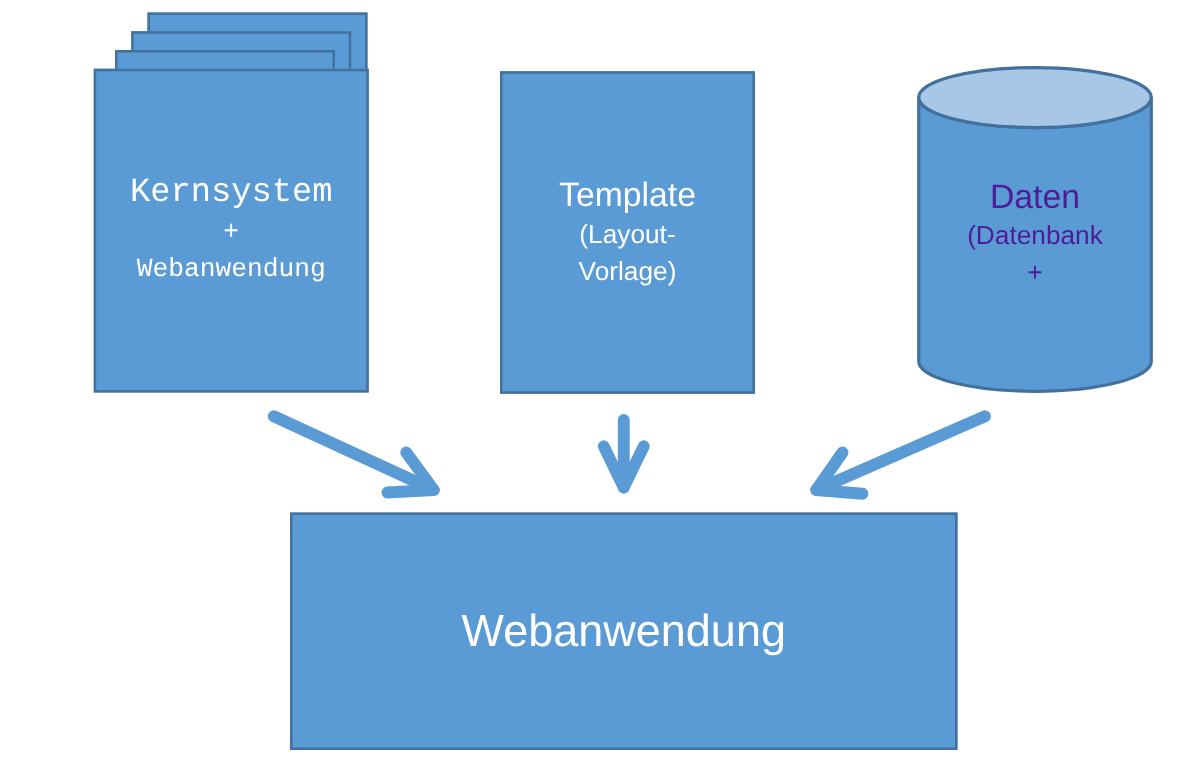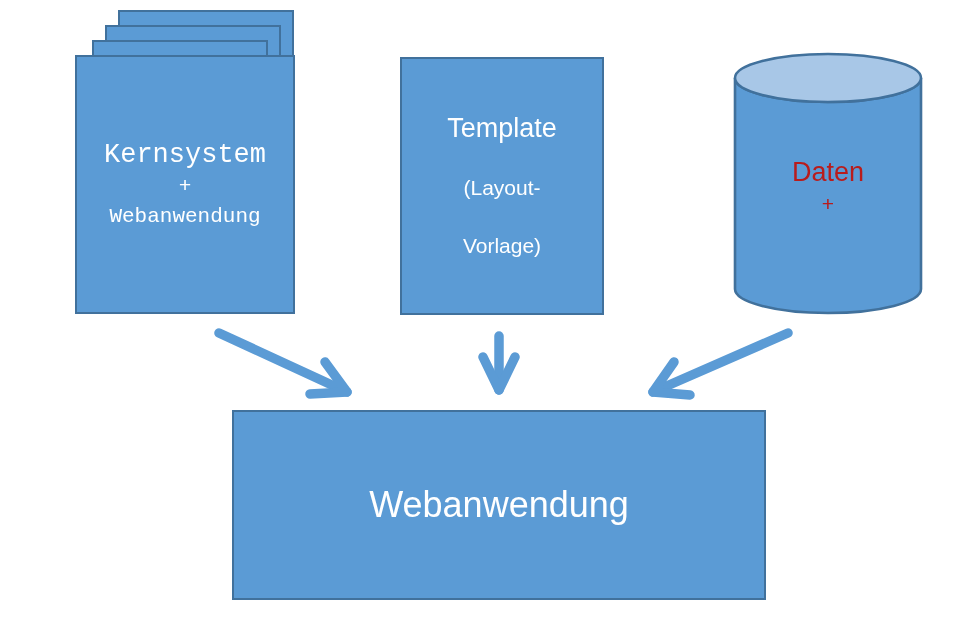--- a/index.html
+++ b/index.html
@@ -27,27 +27,27 @@
     background:#5b9bd5;
     border:2px solid #41719c;
     box-sizing:border-box;
     width:176px;height:62px;
     z-index:1;
   }
   .z2{z-index:2;}
   .node-title{font-size:27px;line-height:34px;}
   .node-sub{font-size:21px;line-height:30px;}
   #kernsystem-box{left:75px;top:55px;width:220px;height:259px;font-family:Liberation Mono, monospace;}
-  #template-box{left:400px;top:57px;width:204px;height:258px;gap:28px;}
+  #template-box{left:400px;top:57px;width:204px;height:258px;}
   #webanwendung-box{left:232px;top:410px;width:534px;height:190px;}
   #webanwendung-box .node-title{font-size:36px;line-height:44px;}
   #daten-cylinder{position:absolute;left:731px;top:51px;z-index:1;}
   #daten-label{
     position:absolute;left:731px;top:62px;width:194px;height:250px;
-    z-index:2;color:#b91c1c;display:flex;flex-direction:column;
+    z-index:2;color:#4c1d95;display:flex;flex-direction:column;
     align-items:center;justify-content:center;text-align:center;
     background:transparent;
   }
   #arrow-layer{position:absolute;left:0;top:0;z-index:3;pointer-events:none;}
   .arrow{
     stroke:#5b9bd5;stroke-width:9.5;fill:none;
     stroke-linecap:round;stroke-linejoin:round;
   }
 </style>
 </head>
@@ -69,20 +69,21 @@
     <div class="node-sub">(Layout-</div>
     <div class="node-sub">Vorlage)</div>
   </div>
 
   <svg id="daten-cylinder" width="194" height="264" viewBox="0 0 194 264">
     <path d="M4,27 L4,238 A93,24 0 0 0 190,238 L190,27 A93,24 0 0 1 4,27 Z" fill="#5b9bd5" stroke="#41719c" stroke-width="2.6"></path>
     <ellipse cx="97" cy="27" rx="93" ry="24" fill="#a8c7e7" stroke="#41719c" stroke-width="2.6"></ellipse>
   </svg>
   <div id="daten-label">
     <div class="node-title">Daten</div>
+    <div class="node-sub">(Datenbank</div>
     <div class="node-sub">+</div>
   </div>
 
   <div class="shape" id="webanwendung-box">
     <div class="node-title">Webanwendung</div>
   </div>
 
   <svg id="arrow-layer" width="963" height="617" viewBox="0 0 963 617">
     <g>
       <path class="arrow" d="M219,333 L347,392"></path>

